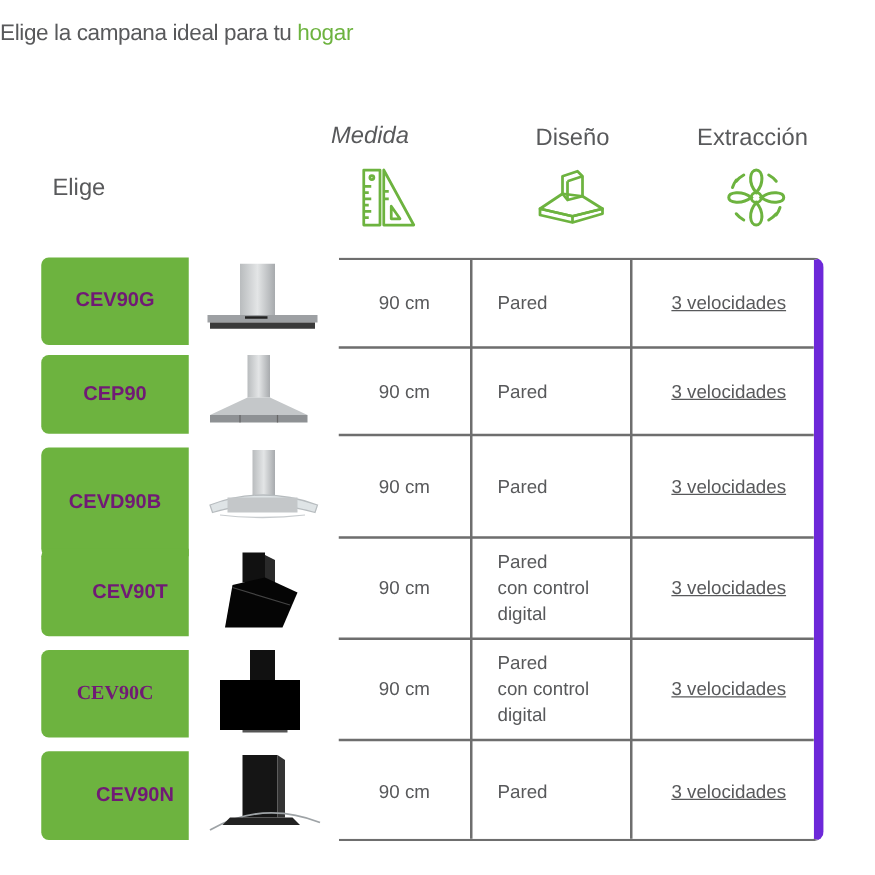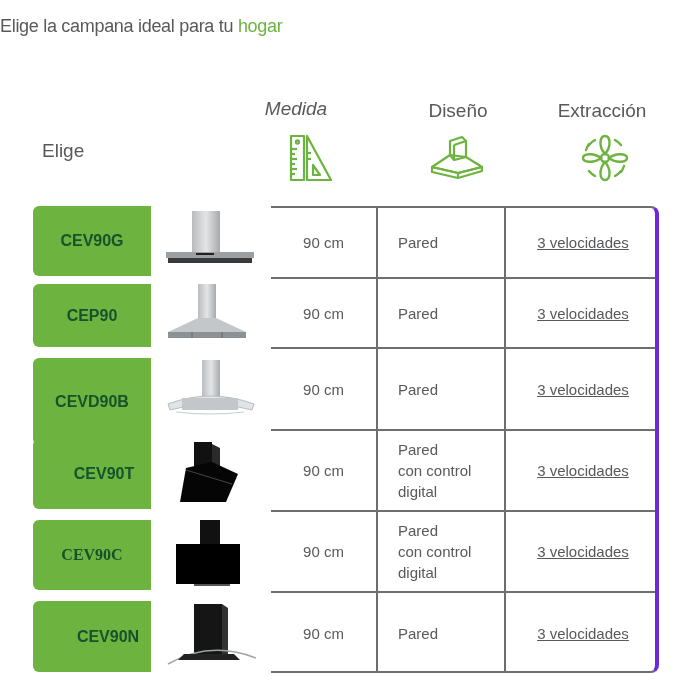--- a/index.html
+++ b/index.html
@@ -21,29 +21,29 @@
   .head-extraccion { left: 542px; top: 100px; width: 120px; }
 
   .head-icon { position: absolute; }
   .icon-medida { left: 288px; top: 133px; width: 46px; height: 50px; }
   .icon-diseno { left: 428px; top: 135px; width: 58px; height: 46px; }
   .icon-extraccion { left: 578px; top: 132px; width: 54px; height: 52px; }
 
   .model-box {
     position: absolute; left: 33px; width: 118px;
     background: #6db33f; border-radius: 6px 0 0 6px;
-    color: #14532d; font-size: 16px; font-weight: bold;
+    color: #701a75; font-size: 16px; font-weight: bold;
     display: flex; align-items: center; justify-content: center;
   }
 
   .product-img { position: absolute; left: 160px; width: 100px; }
 
   .table {
     position: absolute; left: 271px; top: 206px; width: 388px; height: 467px;
-    border-top: 2px solid #6e6e6e; border-right: 4px solid #6d28d9; border-bottom: 2px solid #6e6e6e;
+    border-top: 2px solid #6e6e6e; border-right: 8px solid #6d28d9; border-bottom: 2px solid #6e6e6e;
     border-radius: 0 8px 8px 0;
   }
   .vline { position: absolute; top: 0; bottom: 0; width: 2px; background: #6e6e6e; }
   .hline { position: absolute; left: 0; right: 0; height: 2px; background: #6e6e6e; }
 
   .cell {
     position: absolute; font-size: 15px; color: #58595b; line-height: 21px;
     display: flex; align-items: center;
   }
   .cell.medida { left: 0; width: 105px; justify-content: center; }

